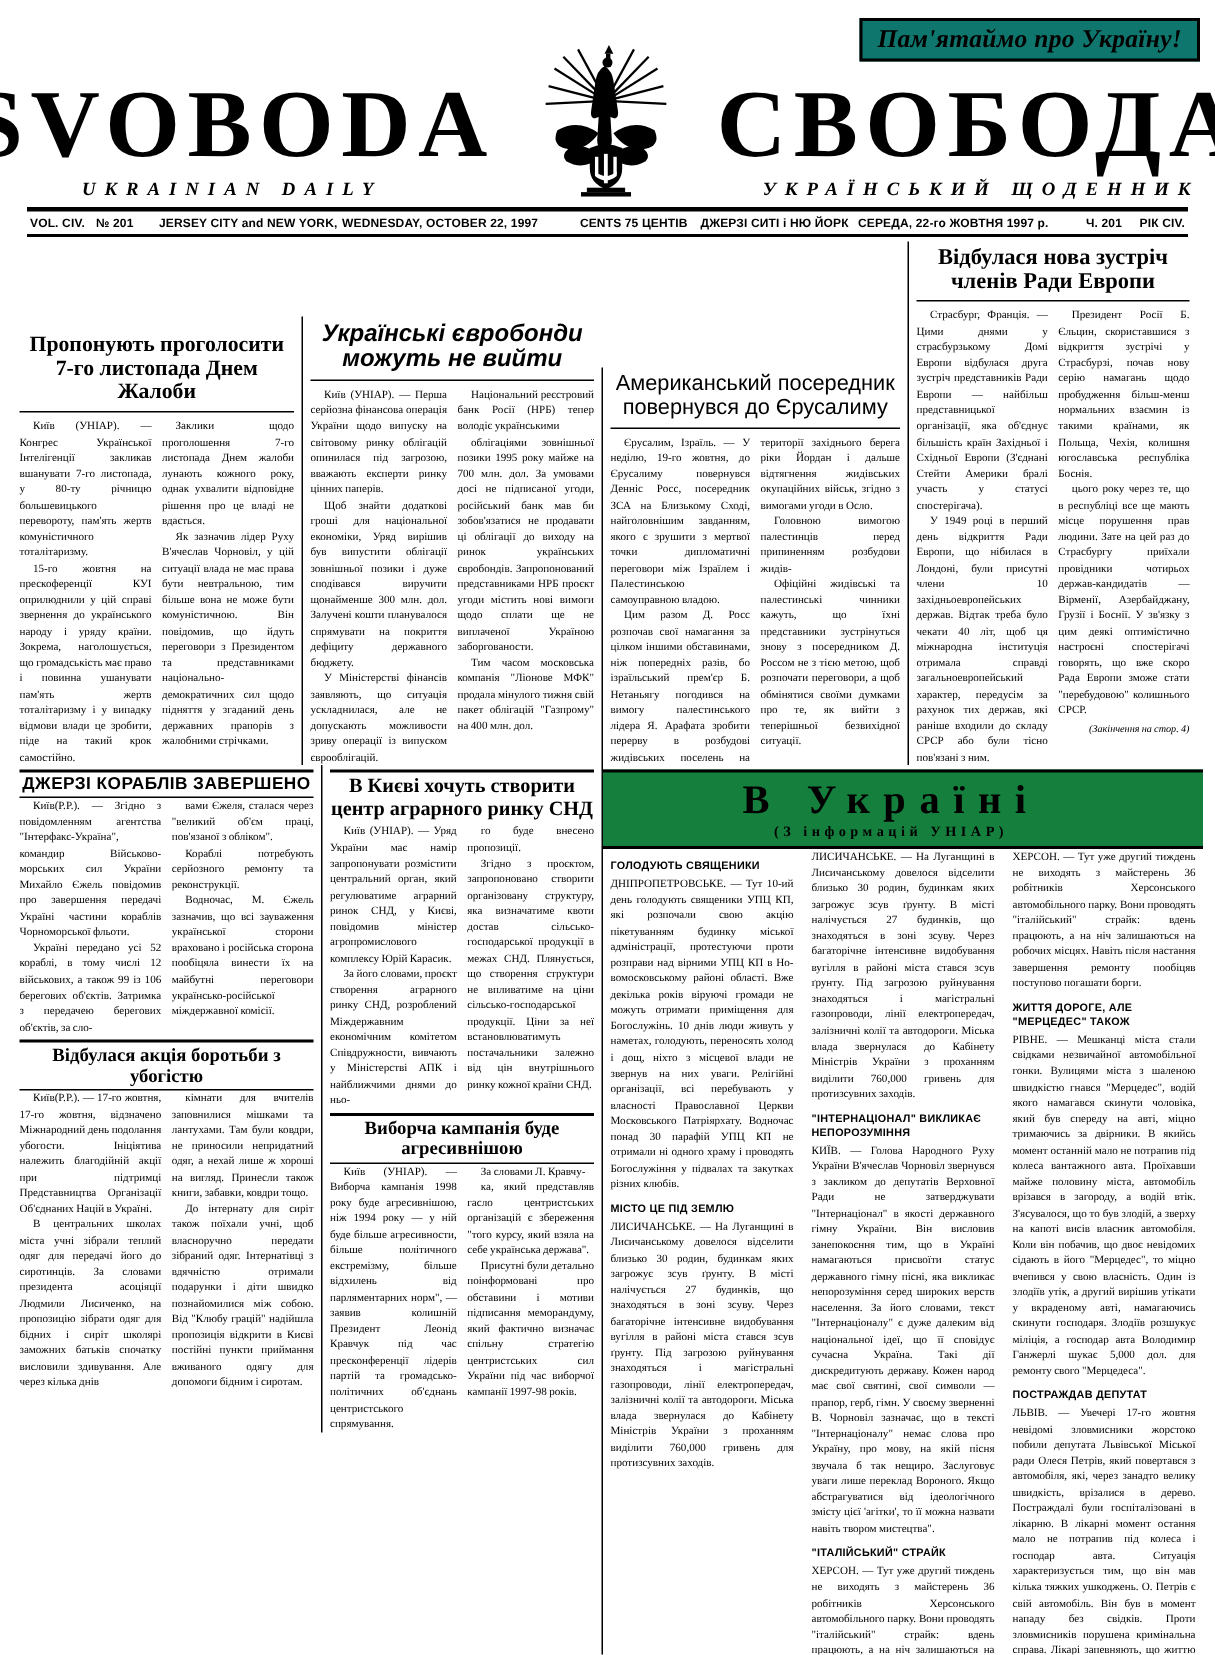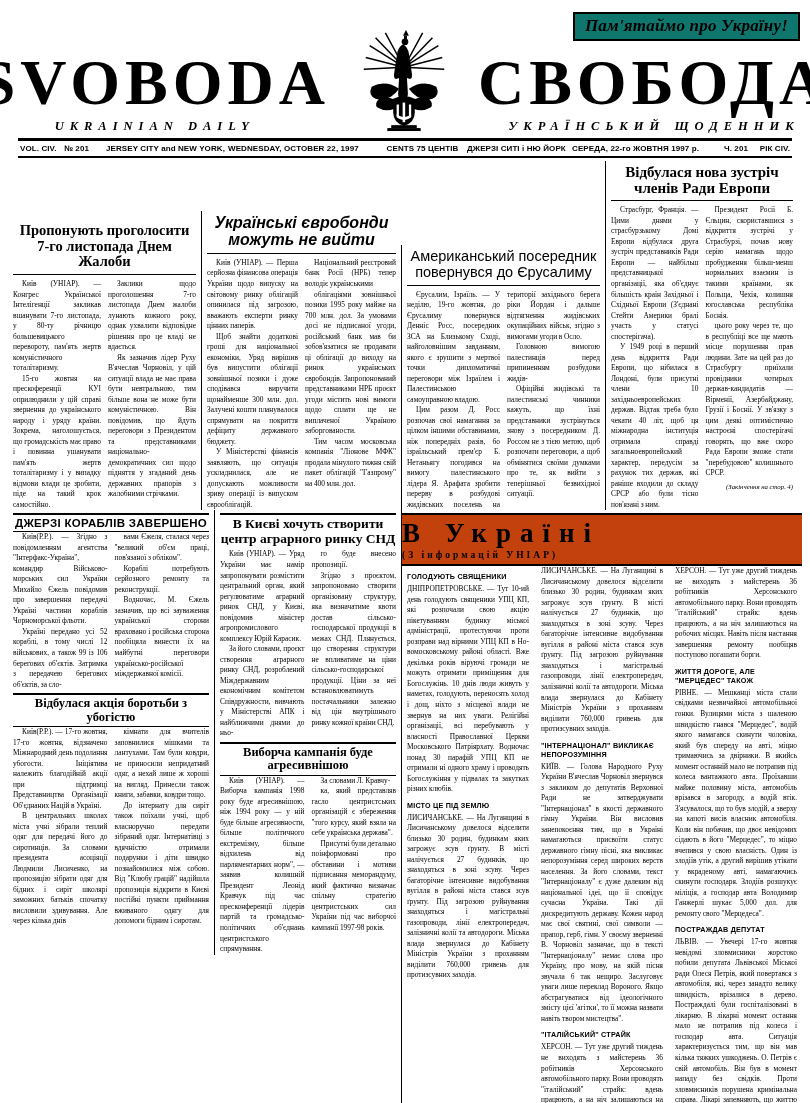--- a/index.html
+++ b/index.html
@@ -102,23 +102,23 @@
   .b2-left{flex:0 0 393px;border-right:1px solid #000;}
   .b2-right{flex:1;}
 
   .boxhead{
     border-top:2px solid #000;border-bottom:1px solid #000;
     padding:2px 0 2px 0;margin-top:3px;
   }
 
   
   .vu-banner{
-    background:#c2410c;
+    background:#15803d;
     border-top:2px solid #000;border-bottom:2px solid #000;
-    padding:5px 16px 4px 0;margin-top:3px;
+    text-align:center;padding:5px 16px 4px 0;margin-top:3px;
   }
   .vu-title{
     font-family:"Liberation Serif",serif;font-weight:bold;
     font-size:27px;letter-spacing:9px;line-height:1;
   }
   .vu-sub{
     font-family:"Liberation Serif",serif;font-weight:bold;
     font-size:9.5px;letter-spacing:3px;margin-top:3px;
   }
   .sub-caps{

